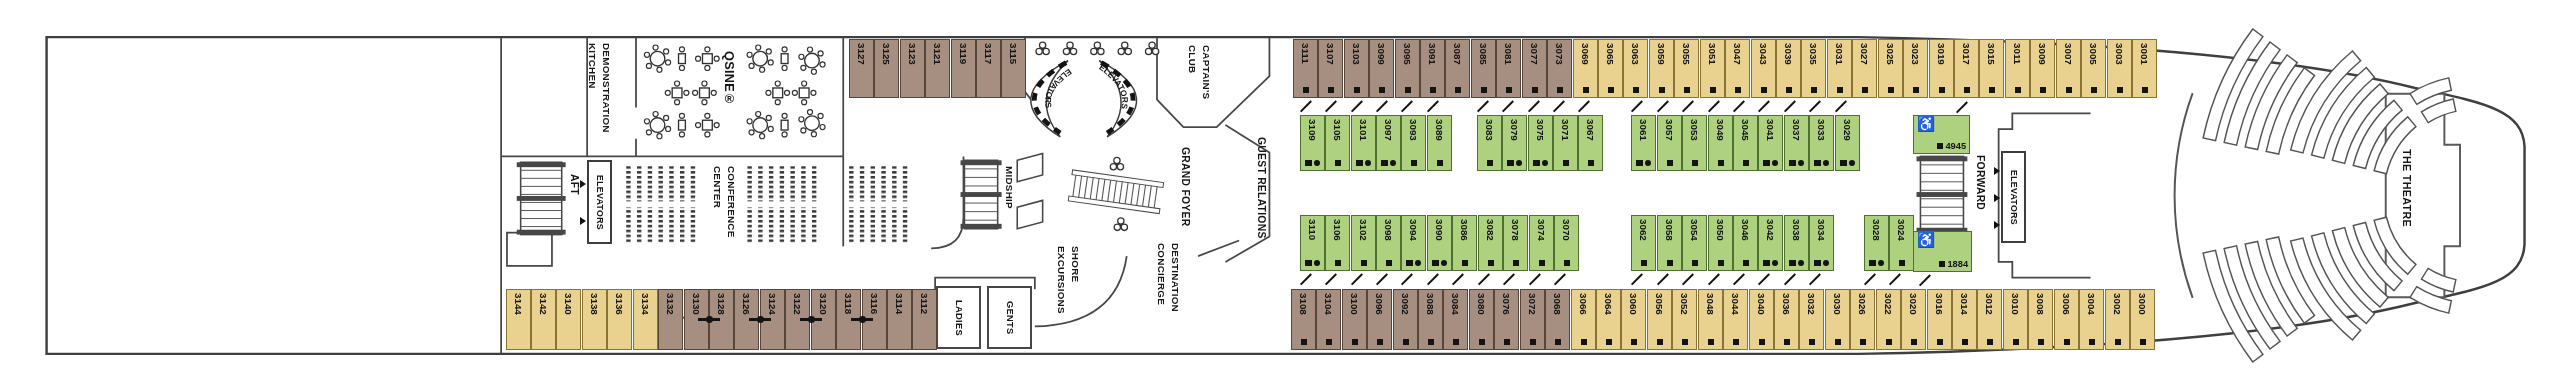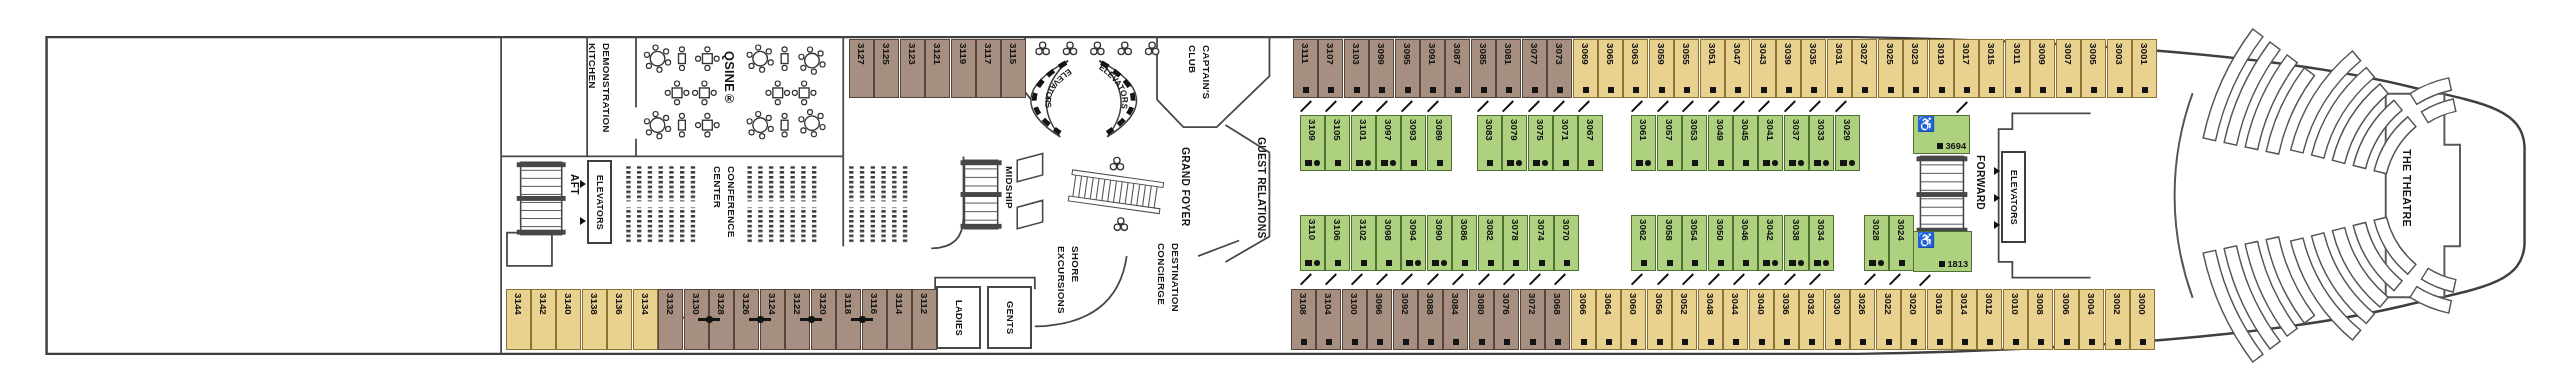--- a/index.html
+++ b/index.html
@@ -1154,29 +1154,29 @@
       <div class="cabin" style="left: 2130px; top: 289px; width: 25.4px; height: 61px; background: rgb(233, 209, 144); border-color: rgb(138, 115, 52);">
         <span class="num">3000</span>
         <span class="syms">
           <span class="sq"></span>
         </span>
       </div>
       <div class="acc" style="left: 1913px; top: 115px; width: 57px; height: 39px; background: rgb(174, 209, 128);">
         <span class="wc">♿</span>
         <span class="alab">
           <span class="sq"></span>
-          <span>3694</span>
+          <span>4945</span>
         </span>
         <span class="tick" style="right: 5.9px; top: -15.6px;"></span>
       </div>
       <div class="acc" style="left: 1913px; top: 231px; width: 59px; height: 41px; background: rgb(174, 209, 128);">
         <span class="wc">♿</span>
         <span class="alab">
           <span class="sq"></span>
-          <span>1813</span>
+          <span>1884</span>
         </span>
         <span class="tick" style="left: 9.8px; bottom: -16.6px;"></span>
       </div>
       <div class="connector" style="left: 698px; top: 318px;">
         <span class="blob"></span>
       </div>
       <div class="connector" style="left: 749px; top: 318px;">
         <span class="blob"></span>
       </div>
       <div class="connector" style="left: 800px; top: 318px;">

